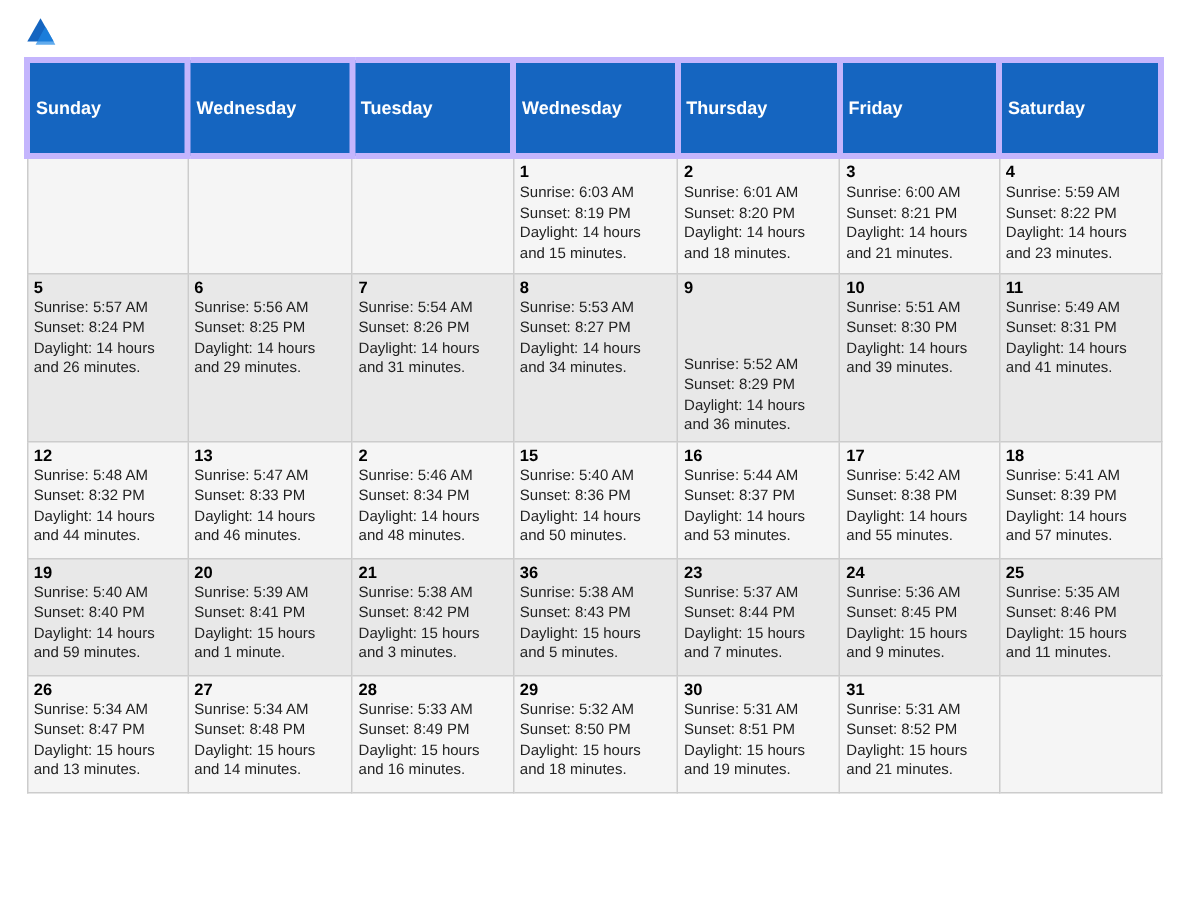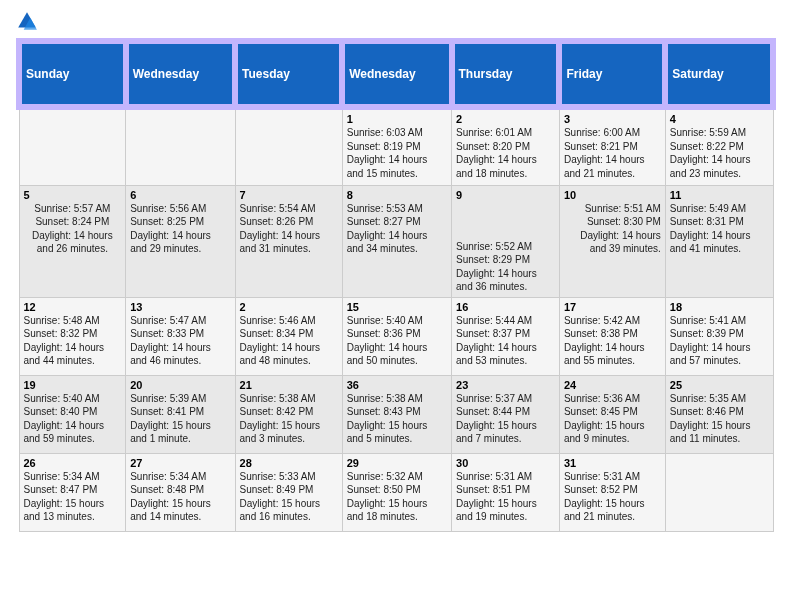--- a/index.html
+++ b/index.html
@@ -57,21 +57,21 @@
       border-collapse: collapse;
       font-size: 10.5px;
     }
     thead tr th {
       background-color: #1565c0;
       color: #fff;
       font-weight: bold;
       font-size: 12px;
       padding: 23px 4px;
       text-align: left;
-      border: 6px solid #c4b5fd;
+      border: 4px solid #c4b5fd;
     }
     tbody tr td {
       vertical-align: top;
       border: 1px solid #ccc;
       padding: 3px 4px;
       height: 78px;
       width: 113px;
       background: #fff;
     }
     tbody tr:nth-child(odd) td {
@@ -153,21 +153,21 @@
             <span class="day-number">4</span>
             <div class="day-info" style="white-space: pre-line;">Sunrise: 5:59 AM
 Sunset: 8:22 PM
 Daylight: 14 hours
 and 23 minutes.</div>
           </td>
         </tr>
         <tr>
           <td>
             <span class="day-number">5</span>
-            <div class="day-info" style="white-space: pre-line; text-align: center;">Sunrise: 5:57 AM
+            <div class="day-info" style="white-space: pre-line;">Sunrise: 5:57 AM
 Sunset: 8:24 PM
 Daylight: 14 hours
 and 26 minutes.</div>
           </td>
           <td>
             <span class="day-number">6</span>
             <div class="day-info" style="white-space: pre-line;">Sunrise: 5:56 AM
 Sunset: 8:25 PM
 Daylight: 14 hours
 and 29 minutes.</div>
@@ -188,21 +188,21 @@
           </td>
           <td>
             <span class="day-number">9</span>
             <div class="day-info" style="white-space: pre-line; margin-top: 39px;">Sunrise: 5:52 AM
 Sunset: 8:29 PM
 Daylight: 14 hours
 and 36 minutes.</div>
           </td>
           <td>
             <span class="day-number">10</span>
-            <div class="day-info" style="white-space: pre-line; text-align: right;">Sunrise: 5:51 AM
+            <div class="day-info" style="white-space: pre-line;">Sunrise: 5:51 AM
 Sunset: 8:30 PM
 Daylight: 14 hours
 and 39 minutes.</div>
           </td>
           <td>
             <span class="day-number">11</span>
             <div class="day-info" style="white-space: pre-line;">Sunrise: 5:49 AM
 Sunset: 8:31 PM
 Daylight: 14 hours
 and 41 minutes.</div>

